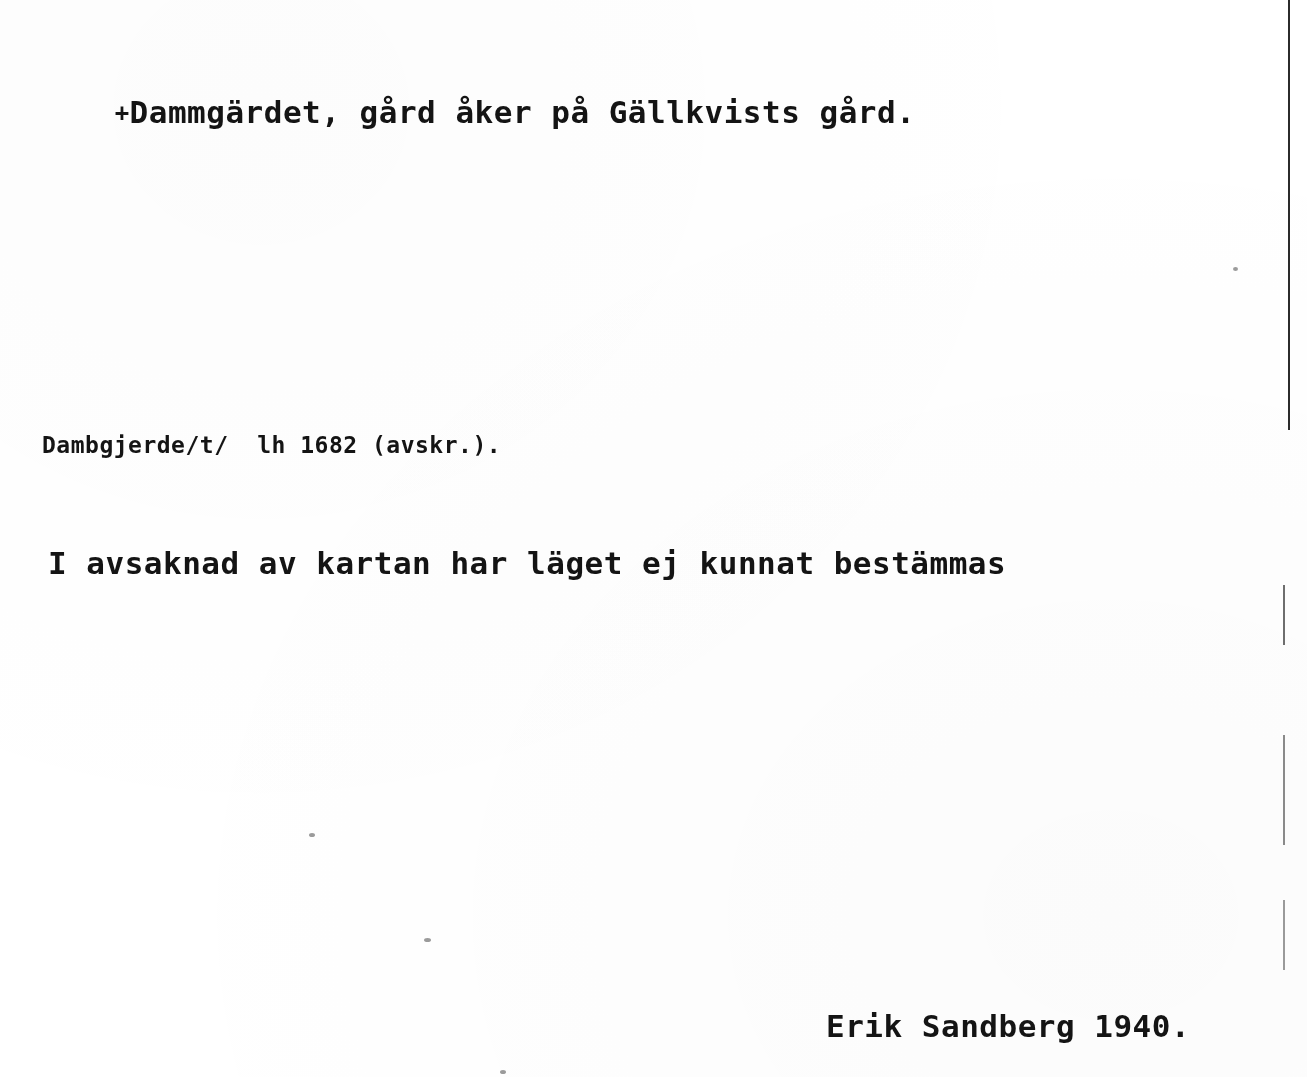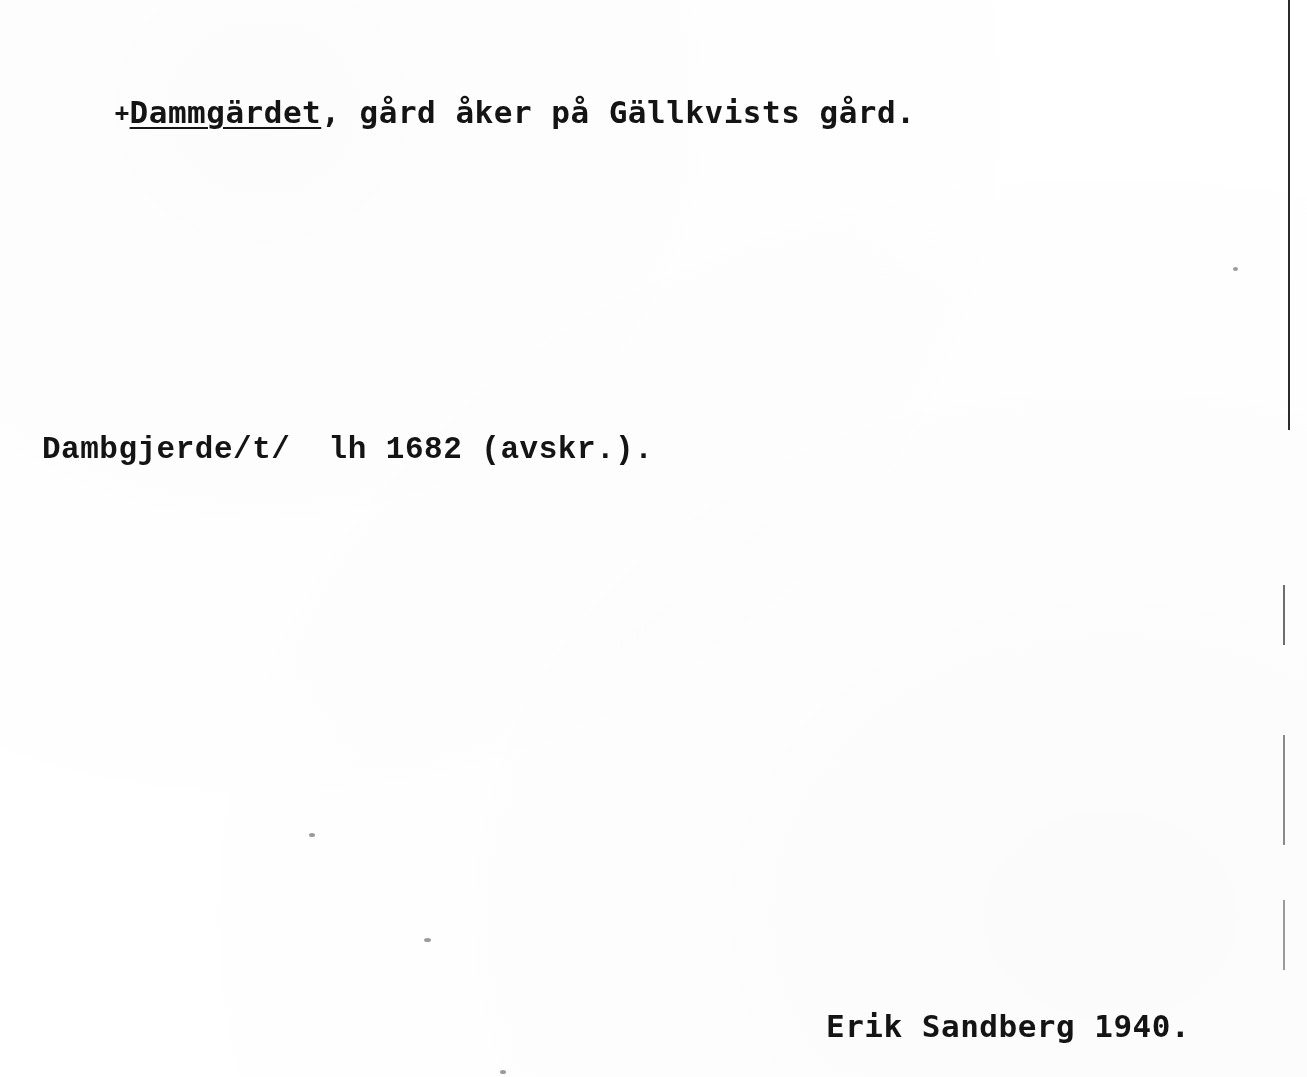--- a/index.html
+++ b/index.html
@@ -80,35 +80,33 @@
     left: 38px;
     top: 58px;
     font-size: 31px;
   }
   .plus-mark {
     font-size: 24px;
     vertical-align: 2px;
     font-weight: 700;
   }
   .headword {
-    text-decoration: underline;
     text-underline-offset: 4px;
     text-decoration-thickness: 2px;
     margin-top: 48px;
   }
   .place-line {
     left: 730px;
     top: 101px;
     font-size: 31px;
   }
   .source-line {
     left: 42px;
     top: 432px;
-    font-size: 31px;
-    font-family: Liberation Mono, monospace;
+    font-size: 23px;
   }
   .note-line {
     left: 48px;
     top: 545px;
     font-size: 31px;
   }
   .signature-line {
     left: 826px;
     top: 1008px;
     font-size: 31px;
@@ -130,15 +128,16 @@
   <div class="speck" style="left:424px;top:938px;width:7px;height:4px;"></div>
   <div class="speck" style="left:500px;top:1070px;width:6px;height:4px;"></div>
 
   <div class="line headword-line">
     <span class="plus-mark">+</span><span class="headword">Dammgärdet</span><span>, gård åker på Gällkvists gård.</span>
   </div>
 
 
   <div class="line source-line">Dambgjerde/t/  lh 1682 (avskr.).</div>
 
+  <div class="line note-line">I avsaknad av kartan har läget ej kunnat bestämmas</div>
 
   <div class="line signature-line">Erik Sandberg 1940.</div>
 </div>
 
 </body></html>

